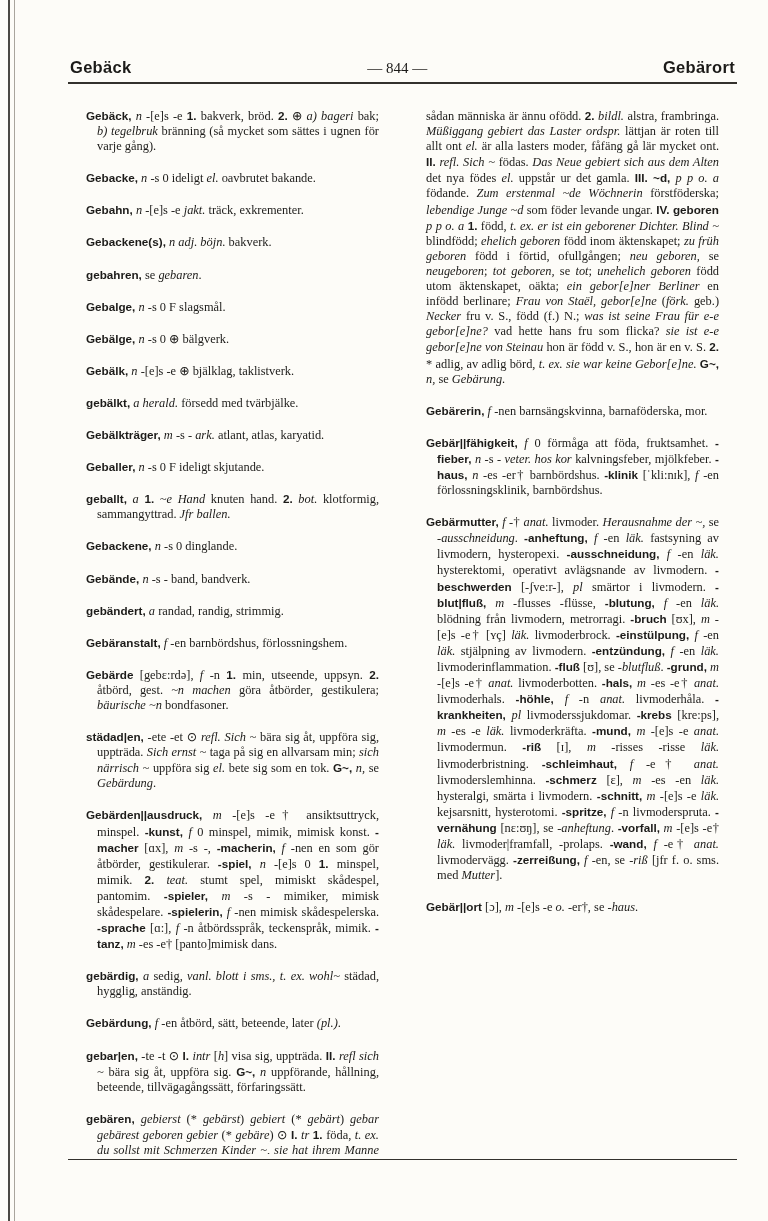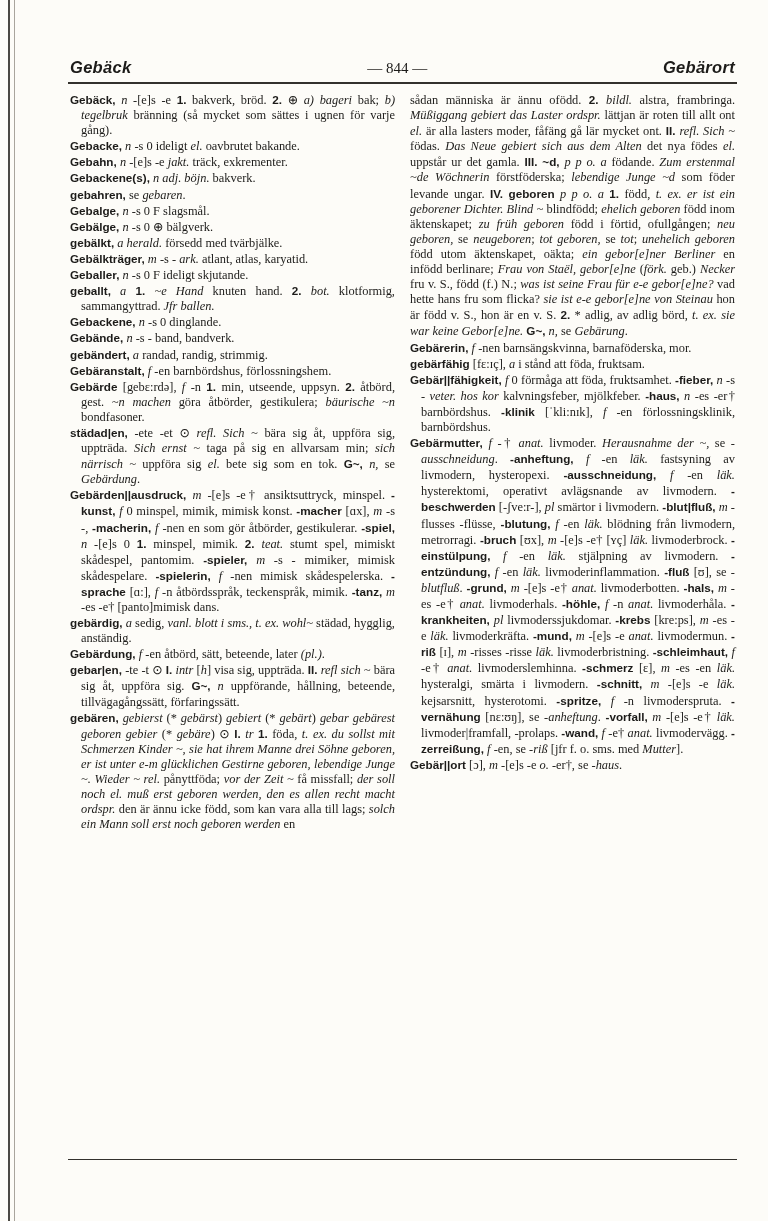--- a/index.html
+++ b/index.html
@@ -23,21 +23,20 @@
   header.pagehead {
     display: flex;
     align-items: baseline;
     padding: 36px 33px 0 70px;
   }
   .hw-head {
     font-family: "Liberation Sans", sans-serif;
     font-weight: bold;
     font-size: 16.5px;
     letter-spacing: 0.3px;
-    font-style: italic;
   }
   .pageno {
     flex: 1;
     text-align: center;
     font-size: 15px;
     margin-top: 24px;
   }
   .rule {
     border: 0;
     border-top: 2px solid #33312d;
@@ -51,21 +50,21 @@
     height: 1062px;
     overflow: hidden;
   }
   .col {
     width: 325px;
     font-size: 12.4px;
     line-height: 15.1px;
     text-align: justify;
   }
   p.entry {
-    margin: 0;
+    margin: 16px;
     padding-left: 11px;
     text-indent: -11px;
   }
   p.entry.cont { padding-left: 0; text-indent: 0; }
   b.hw, b.rb {
     font-family: "Liberation Sans", sans-serif;
     font-weight: bold;
     font-size: 11.7px;
   }
   footer.pagefoot {
@@ -91,40 +90,40 @@
 
   <main class="columns">
     <div class="col" id="col-left">
         <p class="entry"><b class="hw">Gebäck,</b> <i>n</i> -[e]s -e <b class="rb">1.</b> bakverk, bröd. <b class="rb">2.</b> ⊕ <i>a)</i> <i>bageri</i> bak; <i>b)</i> <i>tegelbruk</i> bränning (så mycket som sättes i ugnen för varje gång).</p>
         <p class="entry"><b class="hw">Gebacke,</b> <i>n</i> -s 0 ideligt <i>el.</i> oavbrutet bakande.</p>
         <p class="entry"><b class="hw">Gebahn,</b> <i>n</i> -[e]s -e <i>jakt.</i> träck, exkrementer.</p>
         <p class="entry"><b class="hw">Gebackene(s),</b> <i>n</i> <i>adj. böjn.</i> bakverk.</p>
         <p class="entry"><b class="hw">gebahren,</b> se <i>gebaren</i>.</p>
         <p class="entry"><b class="hw">Gebalge,</b> <i>n</i> -s 0 F slagsmål.</p>
         <p class="entry"><b class="hw">Gebälge,</b> <i>n</i> -s 0 ⊕ bälgverk.</p>
+        <p class="entry"><b class="hw">Gebälk,</b> <i>n</i> -[e]s -e ⊕ bjälklag, taklistverk.</p>
         <p class="entry"><b class="hw">gebälkt,</b> <i>a</i> <i>herald.</i> försedd med tvärbjälke.</p>
         <p class="entry"><b class="hw">Gebälkträger,</b> <i>m</i> -s - <i>ark.</i> atlant, atlas, karyatid.</p>
         <p class="entry"><b class="hw">Geballer,</b> <i>n</i> -s 0 F ideligt skjutande.</p>
         <p class="entry"><b class="hw">geballt,</b> <i>a</i> <b class="rb">1.</b> <i>~e Hand</i> knuten hand. <b class="rb">2.</b> <i>bot.</i> klotformig, sammangyttrad. <i>Jfr ballen.</i></p>
         <p class="entry"><b class="hw">Gebackene,</b> <i>n</i> -s 0 dinglande.</p>
         <p class="entry"><b class="hw">Gebände,</b> <i>n</i> -s - band, bandverk.</p>
         <p class="entry"><b class="hw">gebändert,</b> <i>a</i> randad, randig, strimmig.</p>
         <p class="entry"><b class="hw">Gebäranstalt,</b> <i>f</i> -en barnbördshus, förlossningshem.</p>
         <p class="entry"><b class="hw">Gebärde</b> [gebɛ:rdə], <i>f</i> -n <b class="rb">1.</b> min, utseende, uppsyn. <b class="rb">2.</b> åtbörd, gest. <i>~n machen</i> göra åtbörder, gestikulera; <i>bäurische ~n</i> bondfasoner.</p>
         <p class="entry"><b class="hw">städad|en,</b> -ete -et ⊙ <i>refl.</i> <i>Sich ~</i> bära sig åt, uppföra sig, uppträda. <i>Sich ernst ~</i> taga på sig en allvarsam min; <i>sich närrisch ~</i> uppföra sig <i>el.</i> bete sig som en tok. <b class="rb">G~,</b> <i>n,</i> se <i>Gebärdung</i>.</p>
         <p class="entry"><b class="hw">Gebärden||ausdruck,</b> <i>m</i> -[e]s -e† ansiktsuttryck, minspel. <b class="rb">-kunst,</b> <i>f</i> 0 minspel, mimik, mimisk konst. <b class="rb">-macher</b> [ɑx], <i>m</i> -s -, <b class="rb">-macherin,</b> <i>f</i> -nen en som gör åtbörder, gestikulerar. <b class="rb">-spiel,</b> <i>n</i> -[e]s 0 <b class="rb">1.</b> minspel, mimik. <b class="rb">2.</b> <i>teat.</i> stumt spel, mimiskt skådespel, pantomim. <b class="rb">-spieler,</b> <i>m</i> -s - mimiker, mimisk skådespelare. <b class="rb">-spielerin,</b> <i>f</i> -nen mimisk skådespelerska. <b class="rb">-sprache</b> [ɑ:], <i>f</i> -n åtbördsspråk, teckenspråk, mimik. <b class="rb">-tanz,</b> <i>m</i> -es -e† [panto]mimisk dans.</p>
         <p class="entry"><b class="hw">gebärdig,</b> <i>a</i> sedig, <i>vanl. blott i sms., t. ex.</i> <i>wohl~</i> städad, hygglig, anständig.</p>
         <p class="entry"><b class="hw">Gebärdung,</b> <i>f</i> -en åtbörd, sätt, beteende, later <i>(pl.)</i>.</p>
         <p class="entry"><b class="hw">gebar|en,</b> -te -t ⊙ <b class="rb">I.</b> <i>intr</i> [<i>h</i>] visa sig, uppträda. <b class="rb">II.</b> <i>refl sich ~</i> bära sig åt, uppföra sig. <b class="rb">G~,</b> <i>n</i> uppförande, hållning, beteende, tillvägagångssätt, förfaringssätt.</p>
         <p class="entry"><b class="hw">gebären,</b> <i>gebierst</i> (* <i>gebärst</i>) <i>gebiert</i> (* <i>gebärt</i>) <i>gebar gebärest geboren gebier</i> (* <i>gebäre</i>) ⊙ <b class="rb">I.</b> <i>tr</i> <b class="rb">1.</b> föda, <i>t. ex.</i> <i>du sollst mit Schmerzen Kinder ~, sie hat ihrem Manne drei Söhne geboren, er ist unter e-m glücklichen Gestirne geboren, lebendige Junge ~.</i> <i>Wieder ~</i> <i>rel.</i> pånyttföda; <i>vor der Zeit ~</i> få missfall; <i>der soll noch</i> <i>el.</i> <i>muß erst geboren werden, den es allen recht macht</i> <i>ordspr.</i> den är ännu icke född, som kan vara alla till lags; <i>solch ein Mann soll erst noch geboren werden</i> en</p>
       </div>
     <div class="col" id="col-right">
         <p class="entry cont">sådan människa är ännu ofödd. <b class="rb">2.</b> <i>bildl.</i> alstra, frambringa. <i>Müßiggang gebiert das Laster</i> <i>ordspr.</i> lättjan är roten till allt ont <i>el.</i> är alla lasters moder, fåfäng gå lär mycket ont. <b class="rb">II.</b> <i>refl.</i> <i>Sich ~</i> födas. <i>Das Neue gebiert sich aus dem Alten</i> det nya födes <i>el.</i> uppstår ur det gamla. <b class="rb">III.</b> <b class="rb">~d,</b> <i>p p o. a</i> födande. <i>Zum erstenmal ~de Wöchnerin</i> förstföderska; <i>lebendige Junge ~d</i> som föder levande ungar. <b class="rb">IV.</b> <b class="rb">geboren</b> <i>p p o. a</i> <b class="rb">1.</b> född, <i>t. ex.</i> <i>er ist ein geborener Dichter.</i> <i>Blind ~</i> blindfödd; <i>ehelich geboren</i> född inom äktenskapet; <i>zu früh geboren</i> född i förtid, ofullgången; <i>neu geboren,</i> se <i>neugeboren</i>; <i>tot geboren,</i> se <i>tot</i>; <i>unehelich geboren</i> född utom äktenskapet, oäkta; <i>ein gebor[e]ner Berliner</i> en infödd berlinare; <i>Frau von Staël, gebor[e]ne</i> (<i>förk.</i> geb.) <i>Necker</i> fru v. S., född (f.) N.; <i>was ist seine Frau für e-e gebor[e]ne?</i> vad hette hans fru som flicka? <i>sie ist e-e gebor[e]ne von Steinau</i> hon är född v. S., hon är en v. S. <b class="rb">2.</b> * adlig, av adlig börd, <i>t. ex.</i> <i>sie war keine Gebor[e]ne.</i> <b class="rb">G~,</b> <i>n,</i> se <i>Gebärung</i>.</p>
         <p class="entry"><b class="hw">Gebärerin,</b> <i>f</i> -nen barnsängskvinna, barnaföderska, mor.</p>
-        <p class="entry"><b class="hw">gebärfähig</b> [fɛ:ɪç], <i>a</i> i stånd att föda, fruktsam.</p>
         <p class="entry"><b class="hw">Gebär||fähigkeit,</b> <i>f</i> 0 förmåga att föda, fruktsamhet. <b class="rb">-fieber,</b> <i>n</i> -s - <i>veter. hos kor</i> kalvningsfeber, mjölkfeber. <b class="rb">-haus,</b> <i>n</i> -es -er† barnbördshus. <b class="rb">-klinik</b> [ˈkli:nɪk], <i>f</i> -en förlossningsklinik, barnbördshus.</p>
         <p class="entry"><b class="hw">Gebärmutter,</b> <i>f</i> -† <i>anat.</i> livmoder. <i>Herausnahme der ~,</i> se <i>-ausschneidung</i>. <b class="rb">-anheftung,</b> <i>f</i> -en <i>läk.</i> fastsyning av livmodern, hysteropexi. <b class="rb">-ausschneidung,</b> <i>f</i> -en <i>läk.</i> hysterektomi, operativt avlägsnande av livmodern. <b class="rb">-beschwerden</b> [-ʃve:r-], <i>pl</i> smärtor i livmodern. <b class="rb">-blut|fluß,</b> <i>m</i> -flusses -flüsse, <b class="rb">-blutung,</b> <i>f</i> -en <i>läk.</i> blödning från livmodern, metrorragi. <b class="rb">-bruch</b> [ʊx], <i>m</i> -[e]s -e† [ʏç] <i>läk.</i> livmoderbrock. <b class="rb">-einstülpung,</b> <i>f</i> -en <i>läk.</i> stjälpning av livmodern. <b class="rb">-entzündung,</b> <i>f</i> -en <i>läk.</i> livmoderinflammation. <b class="rb">-fluß</b> [ʊ], se <i>-blutfluß</i>. <b class="rb">-grund,</b> <i>m</i> -[e]s -e† <i>anat.</i> livmoderbotten. <b class="rb">-hals,</b> <i>m</i> -es -e† <i>anat.</i> livmoderhals. <b class="rb">-höhle,</b> <i>f</i> -n <i>anat.</i> livmoderhåla. <b class="rb">-krankheiten,</b> <i>pl</i> livmoderssjukdomar. <b class="rb">-krebs</b> [kre:ps], <i>m</i> -es -e <i>läk.</i> livmoderkräfta. <b class="rb">-mund,</b> <i>m</i> -[e]s -e <i>anat.</i> livmodermun. <b class="rb">-riß</b> [ɪ], <i>m</i> -risses -risse <i>läk.</i> livmoderbristning. <b class="rb">-schleimhaut,</b> <i>f</i> -e† <i>anat.</i> livmoderslemhinna. <b class="rb">-schmerz</b> [ɛ], <i>m</i> -es -en <i>läk.</i> hysteralgi, smärta i livmodern. <b class="rb">-schnitt,</b> <i>m</i> -[e]s -e <i>läk.</i> kejsarsnitt, hysterotomi. <b class="rb">-spritze,</b> <i>f</i> -n livmoderspruta. <b class="rb">-vernähung</b> [nɛ:ʊŋ], se <i>-anheftung</i>. <b class="rb">-vorfall,</b> <i>m</i> -[e]s -e† <i>läk.</i> livmoder|framfall, -prolaps. <b class="rb">-wand,</b> <i>f</i> -e† <i>anat.</i> livmodervägg. <b class="rb">-zerreißung,</b> <i>f</i> -en, se <i>-riß</i> [jfr f. o. sms. med <i>Mutter</i>].</p>
         <p class="entry"><b class="hw">Gebär||ort</b> [ɔ], <i>m</i> -[e]s -e <i>o.</i> -er†, se <i>-haus</i>.</p>
       </div>
   </main>
 
   <hr class="rule thin">
 </div>
 
 </body></html>

